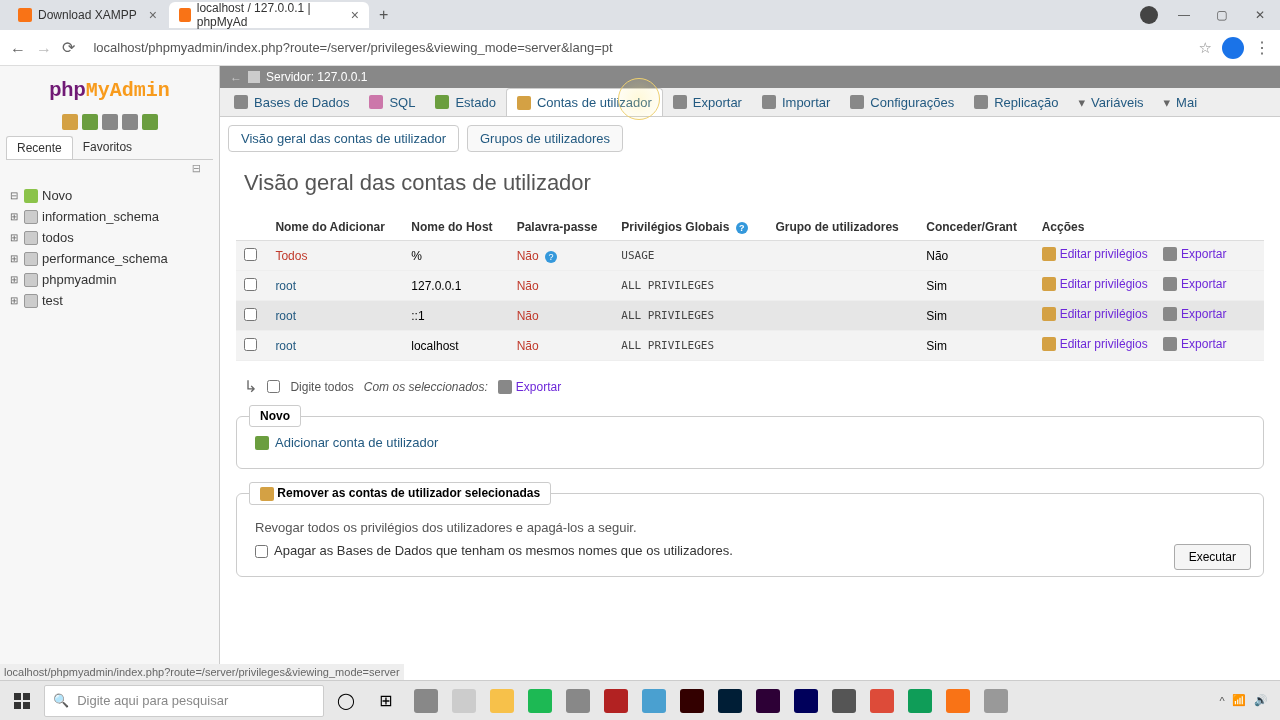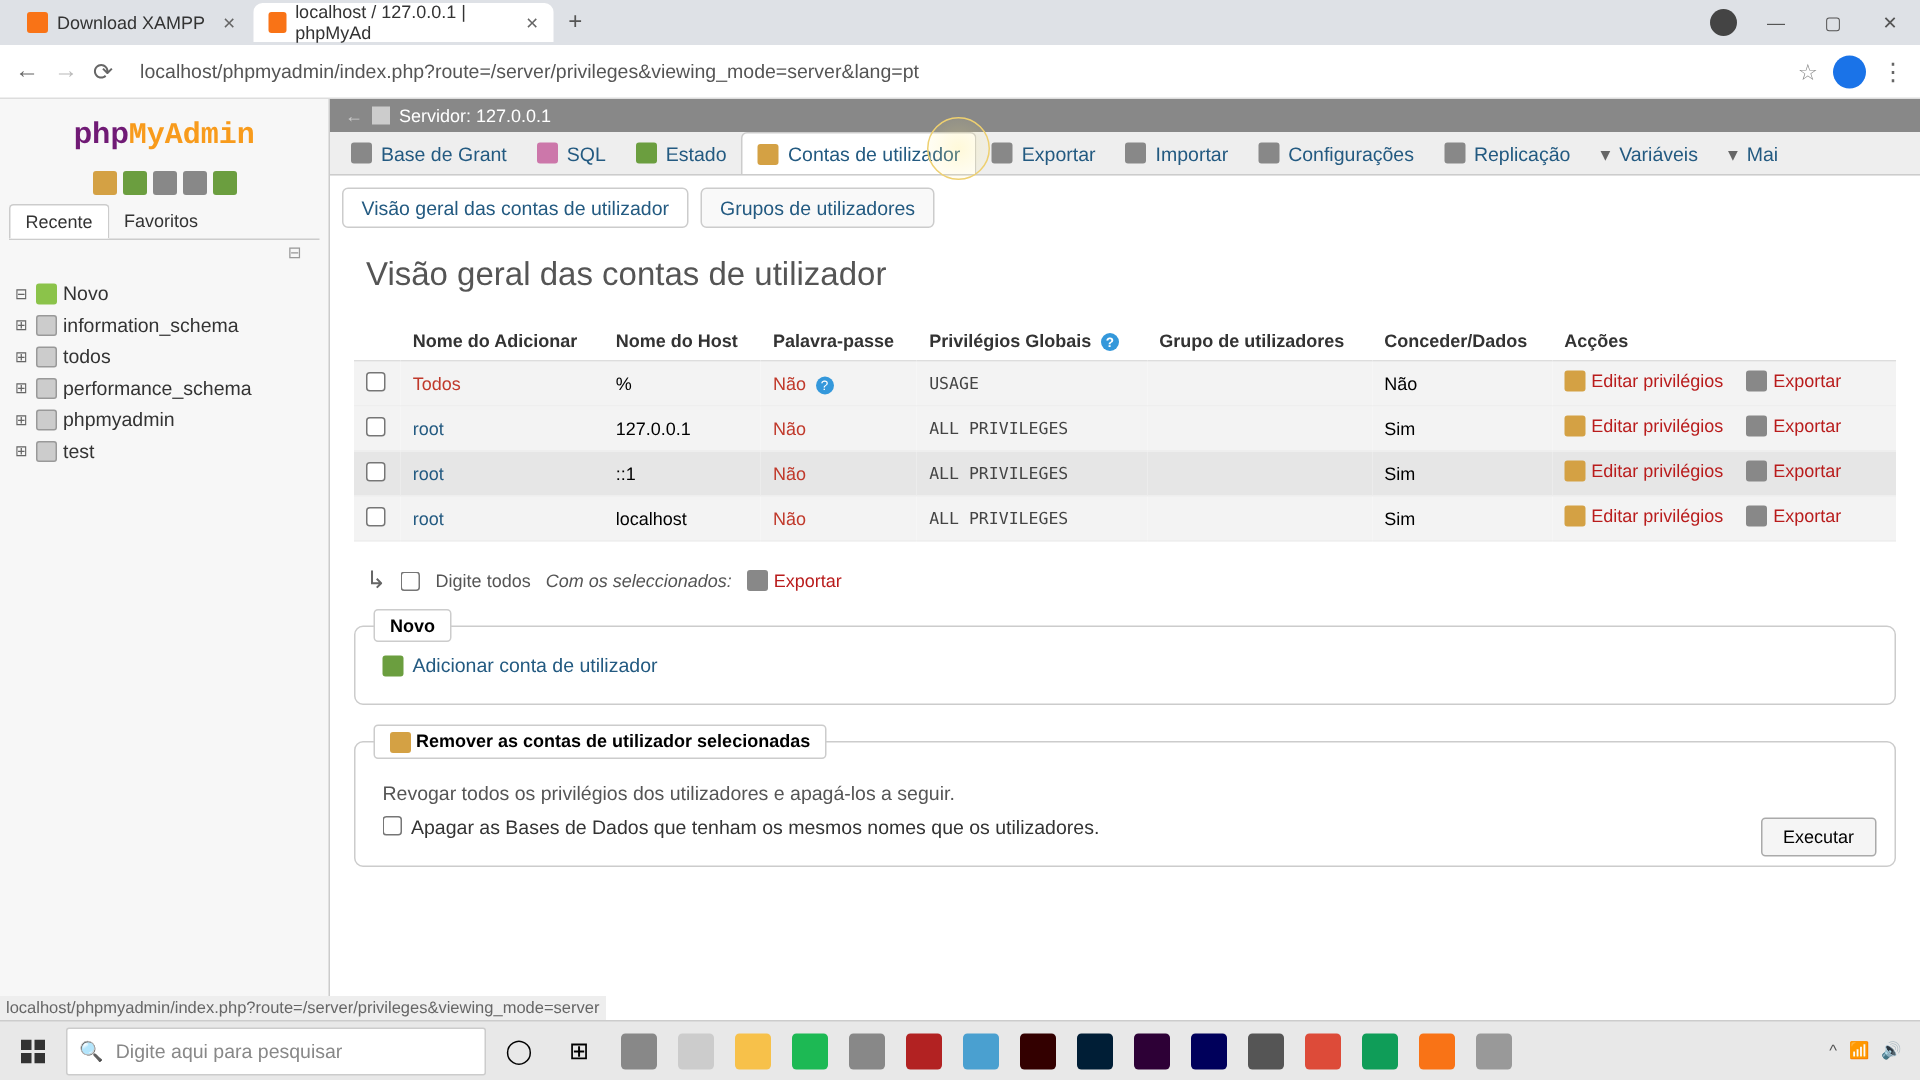--- a/index.html
+++ b/index.html
@@ -63,33 +63,33 @@
 .users-table { margin: 8px 16px; border-collapse: collapse; width: calc(100% - 32px); font-size: 12px; }
 .users-table th { background: #fff; padding: 6px 8px; text-align: left; color: #333; font-weight: bold; border-bottom: 1px solid #ddd; }
 .users-table td { padding: 6px 8px; border-bottom: 1px solid #eee; }
 .users-table tr.alt td { background: #f3f3f3; }
 .users-table tr.odd td { background: #e6e6e6; }
 .mono { font-family: monospace; font-size: 11px; color: #444; }
 .link { color: #235a81; cursor: pointer; }
 .red { color: #c0392b; }
 .all-link { color: #c0392b; cursor: pointer; }
 .help-icon { display: inline-block; width: 12px; height: 12px; background: #3498db; border-radius: 50%; font-size: 9px; color: #fff; text-align: center; line-height: 12px; margin-left: 3px; }
-.action-link { color: #b91c1c; display: inline-flex; align-items: center; gap: 4px; margin-right: 12px; cursor: pointer; }
+.action-link { color: #6d28d9; display: inline-flex; align-items: center; gap: 4px; margin-right: 12px; cursor: pointer; }
 .action-ico { width: 14px; height: 14px; background: #d4a144; border-radius: 2px; }
 
 .select-row { display: flex; align-items: center; gap: 10px; padding: 8px 24px; font-size: 12px; color: #555; }
 .select-arrow { font-size: 16px; color: #666; }
 .italic { font-style: italic; }
 
 .fieldset { margin: 12px 16px; border: 1px solid #ccc; border-radius: 6px; padding: 18px; position: relative; }
 .fieldset-label { position: absolute; top: -12px; left: 12px; background: #fff; border: 1px solid #ccc; padding: 3px 10px; font-size: 12px; font-weight: bold; border-radius: 3px; }
 .add-user { display: flex; align-items: center; gap: 6px; font-size: 13px; color: #235a81; cursor: pointer; }
 .add-icon { width: 14px; height: 14px; background: #6b9e3f; border-radius: 2px; }
 .remove-text { font-size: 13px; color: #555; margin: 8px 0; }
-.cb-row { display: flex; align-items: flex-start; gap: 6px; font-size: 13px; color: #333; }
+.cb-row { display: flex; align-items: flex-end; gap: 6px; font-size: 13px; color: #333; }
 
 .exec-btn { position: absolute; right: 12px; bottom: 6px; padding: 5px 14px; background: #f5f5f5; border: 1px solid #aaa; border-radius: 3px; font-size: 12px; cursor: pointer; }
 
 .status-bar { position: absolute; bottom: 40px; left: 0; font-size: 11px; color: #666; padding: 2px 4px; background: #eee; }
 
 
 .taskbar { position: absolute; bottom: 0; left: 0; width: 100%; height: 40px; background: #e8e8e8; border-top: 1px solid #ccc; display: flex; align-items: center; padding: 0 4px; gap: 4px; }
 .win-start { width: 36px; height: 36px; display: flex; align-items: center; justify-content: center; }
 .search-box { flex: 0 0 280px; height: 32px; background: #fff; border: 1px solid #ccc; border-radius: 2px; display: flex; align-items: center; padding: 0 8px; font-size: 13px; color: #888; gap: 8px; }
 .tb-item { width: 36px; height: 36px; display: flex; align-items: center; justify-content: center; border-radius: 2px; }
@@ -186,21 +186,21 @@
   <div class="content">
     <div class="server-bar">
       <span style="color:#ccc">←</span>
       <span class="server-bar-icon"></span>
       <span>Servidor: 127.0.0.1</span>
     </div>
 
     <div class="main-tabs">
       <div class="main-tab">
           <span class="tab-ico" style="background:#888"></span>
-          <span>Base de Grant</span>
+          <span>Bases de Dados</span>
         </div>
       <div class="main-tab">
           <span class="tab-ico" style="background:#c7a"></span>
           <span>SQL</span>
         </div>
       <div class="main-tab">
           <span class="tab-ico" style="background:#6b9e3f"></span>
           <span>Estado</span>
         </div>
       <div class="main-tab active">
@@ -242,21 +242,21 @@
 
     <table class="users-table">
       <thead>
         <tr>
           <th></th>
           <th>Nome do Adicionar</th>
           <th>Nome do Host</th>
           <th>Palavra-passe</th>
           <th><span>Privilégios Globais</span> <span class="help-icon">?</span></th>
           <th>Grupo de utilizadores</th>
-          <th>Conceder/Dados</th>
+          <th>Conceder/Grant</th>
           <th>Acções</th>
         </tr>
       </thead>
       <tbody id="users-tbody">
           <tr class="alt">
     <td><input type="checkbox" style=""></td>
     <td><span class="all-link">Todos</span></td>
     <td>%</td>
     <td><span class="red">Não</span> <span class="help-icon">?</span></td>
     <td class="mono">USAGE</td>

